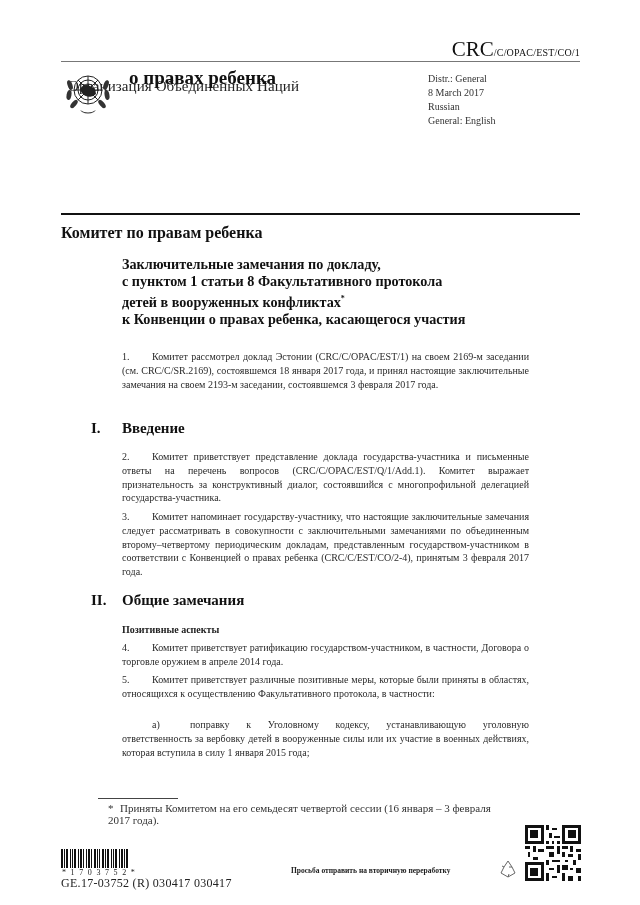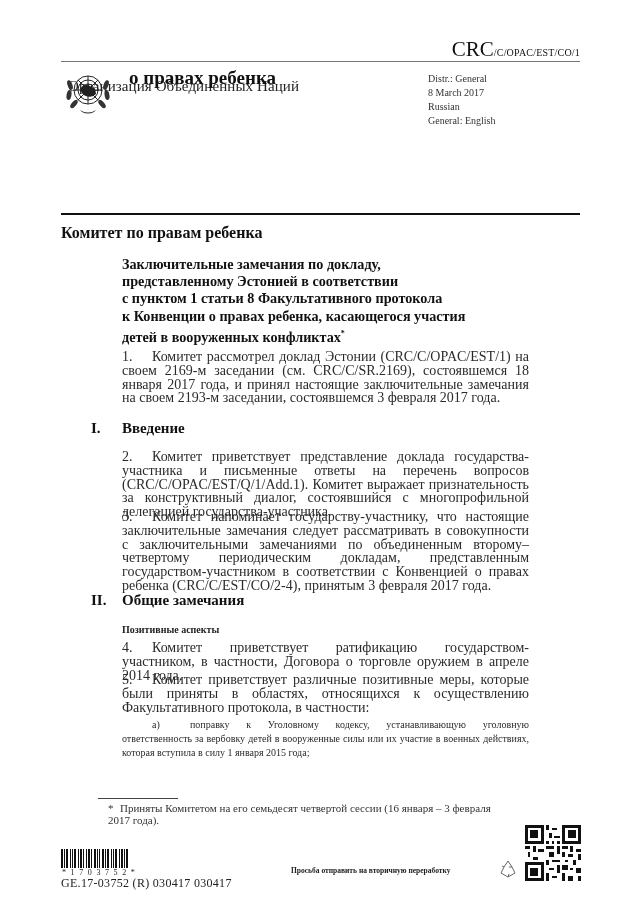--- a/index.html
+++ b/index.html
@@ -10,21 +10,21 @@
   .symbol { right:60px; top:37px; font-size:21px; color:#111; }
   .symbol small { font-size:10px; letter-spacing:0.2px;text-align:center; }
   .rule-top { left:61px; top:61px; width:519px; height:1px; background:#777; }
   .logo { left:64px; top:67px; width:48px; height:50px; }
   .conv { left:129px; top:67px; font-size:19px; font-weight:bold; line-height:22px; color:#111; }
   .distr { left:428px; top:72px; font-size:10px; line-height:14px; color:#333; }
   .rule-thick { left:61px; top:213px; width:519px; height:2px; background:#111; }
   .committee { left:61px; top:224px; font-size:16px; font-weight:bold; color:#111; }
   .title { left:122px; top:256px; width:420px; font-size:14.2px; font-weight:bold; line-height:17.2px; color:#111; }
   .title sup { font-size:8px; }
-  .para { left:122px; width:407px; font-size:14px; line-height:13.8px; color:#2a2a2a; text-align:justify; text-align-last:left; }
+  .para { left:122px; width:407px; font-size:10px; line-height:13.8px; color:#2a2a2a; text-align:justify; text-align-last:left; }
   .para .num { display:inline-block; width:30px; }
   .h1 { left:91px; font-size:15px; font-weight:bold; color:#111; }
   .h1 .roman { display:inline-block; width:31px; }
   .subh { left:122px; top:624px; font-size:10px; font-weight:bold; color:#222; }
   .sub-a { left:122px; width:407px; font-size:10px; line-height:13.8px; color:#2a2a2a; text-align:justify; text-align-last:left; }
   .sub-a .letter { display:inline-block; width:38px; margin-left:30px; }
   .fn-rule { left:98px; top:798px; width:80px; height:1px; background:#444; }
   .footnote { left:108px; top:802px; width:400px; font-size:11px; line-height:12px; color:#333; }
   .footnote .star { display:inline-block; width:12px; }
   .docnum { left:61px; top:876px; font-size:12px; color:#222; letter-spacing:0.3px; }
@@ -73,24 +73,23 @@
   <div>8 March 2017</div>
   <div>Russian</div>
   <div>General: English</div>
 </div>
 
 <div class="abs rule-thick"></div>
 <div class="abs committee">Комитет по правам ребенка</div>
 
 <div class="abs title">
   <div>Заключительные замечания по докладу,</div>
-  <div>представленному Эстонией в соответствии</div>
   <div>с пунктом 1 статьи 8 Факультативного протокола</div>
+  <div><span>детей в вооруженных конфликтах</span><sup>*</sup></div>
   <div>к Конвенции о правах ребенка, касающегося участия</div>
-  <div><span>детей в вооруженных конфликтах</span><sup>*</sup></div>
 </div>
 
 <div class="abs para" style="top:350px"><span class="num">1.</span><span>Комитет рассмотрел доклад Эстонии (CRC/C/OPAC/EST/1) на своем 2169-м заседании (см. CRC/C/SR.2169), состоявшемся 18 января 2017 года, и принял настоящие заключительные замечания на своем 2193-м заседании, состоявшемся 3 февраля 2017 года.</span></div>
 
 <div class="abs h1" style="top:420px"><span class="roman">I.</span><span>Введение</span></div>
 
 <div class="abs para" style="top:450px"><span class="num">2.</span><span>Комитет приветствует представление доклада государства-участника и письменные ответы на перечень вопросов (CRC/C/OPAC/EST/Q/1/Add.1). Комитет выражает признательность за конструктивный диалог, состоявшийся с многопрофильной делегацией государства-участника.</span></div>
 
 <div class="abs para" style="top:510px"><span class="num">3.</span><span>Комитет напоминает государству-участнику, что настоящие заключительные замечания следует рассматривать в совокупности с заключительными замечаниями по объединенным второму–четвертому периодическим докладам, представленным государством-участником в соответствии с Конвенцией о правах ребенка (CRC/C/EST/CO/2-4), принятым 3 февраля 2017 года.</span></div>
 

